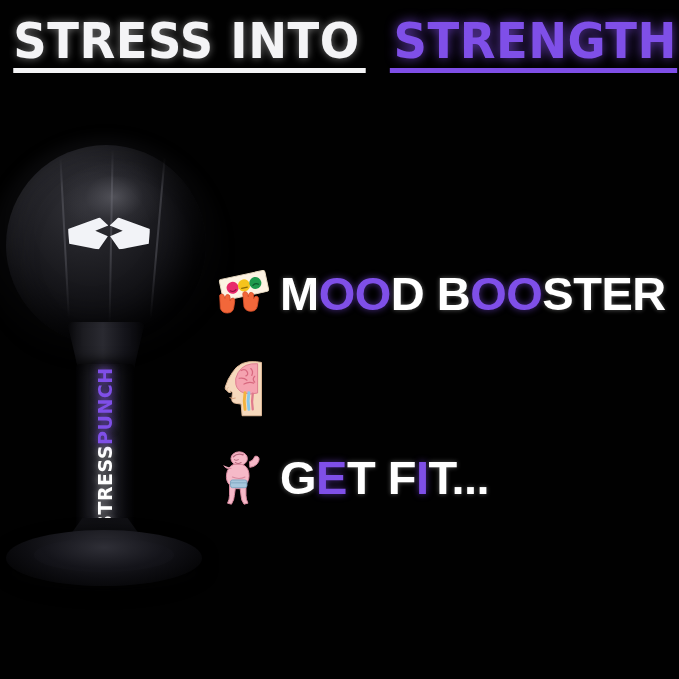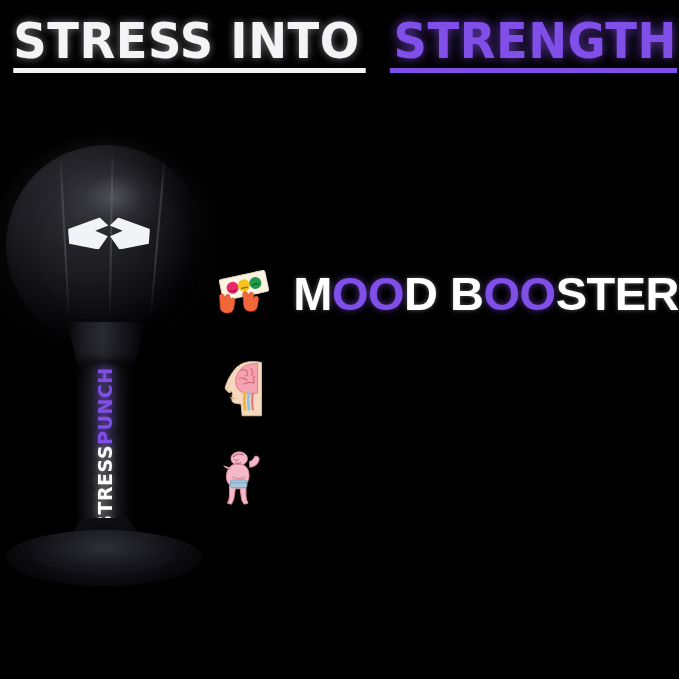--- a/index.html
+++ b/index.html
@@ -221,21 +221,20 @@
   #features {
     position: absolute;
     left: 214px;
     top: 248px;
     width: 465px;
   }
   .feature-row {
     display: flex;
     align-items: center;
     height: 92px;
-    justify-content: space-between;
   }
   .feature-emoji {
     width: 62px;
     height: 62px;
     flex: 0 0 62px;
     position: relative;
   }
   .feature-text {
     font-family: "Liberation Sans", sans-serif;
     font-weight: bold;
@@ -337,16 +336,19 @@
             <path d="M18 22 q-6 1 -8 -3"></path>
           </g>
           <path d="M20 10 q4 -4 10 -2" stroke="#b8697f" stroke-width="1.4" fill="none" stroke-linecap="round"></path>
           <path d="M21 13 q2 1.4 4 0" stroke="#b8697f" stroke-width="1.1" fill="none" stroke-linecap="round"></path>
           <path d="M22 16 q3 2 6 0" stroke="#b8697f" stroke-width="1.1" fill="none" stroke-linecap="round"></path>
           <path d="M19 31 q7 3 13 0" stroke="#d98aa0" stroke-width="1.1" fill="none" stroke-linecap="round"></path>
           <rect x="17" y="34" width="17" height="8" rx="2.2" fill="#a7c7dd" stroke="#7fa5c0" stroke-width="1"></rect>
           <path d="M17 37 h17" stroke="#7fa5c0" stroke-width="0.9" fill="none"></path>
         </svg>
       </div>
+      <div class="feature-text">
+        <span class="w">G</span><span class="p">E</span><span class="w">T </span><span class="w">F</span><span class="p">I</span><span class="w">T...</span>
+      </div>
     </div>
 
   </div>
 </div>
 
 </body></html>

